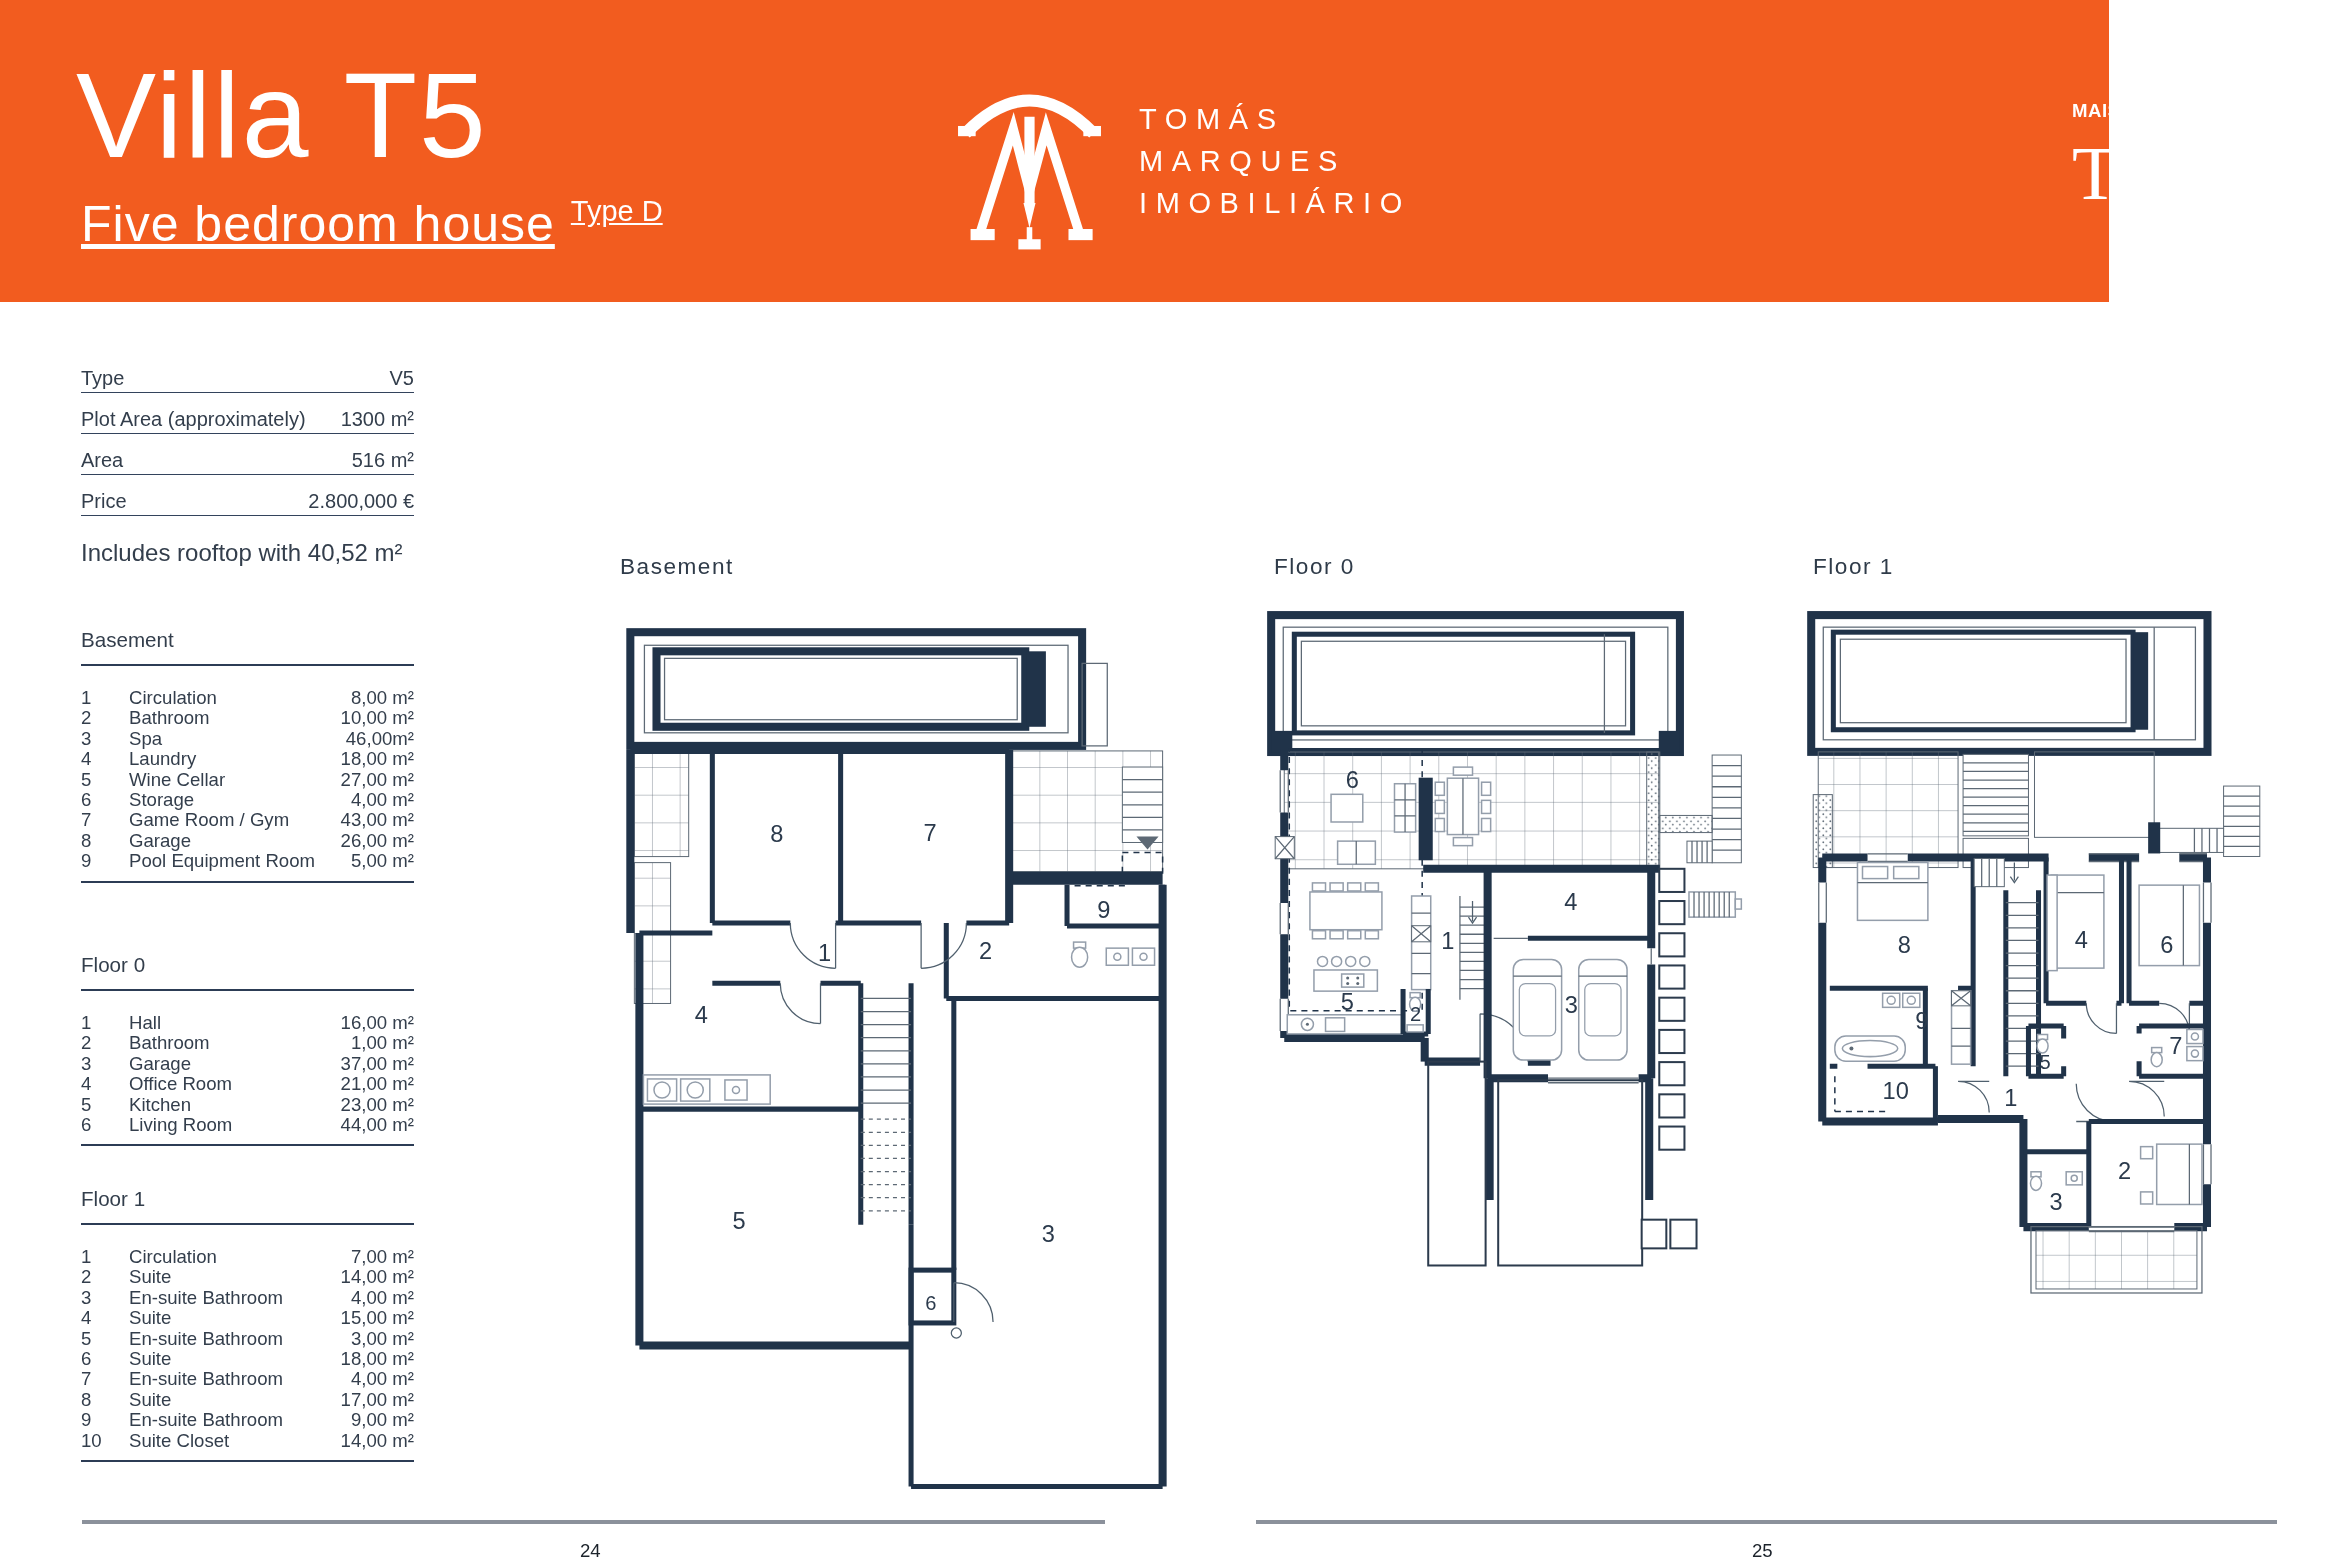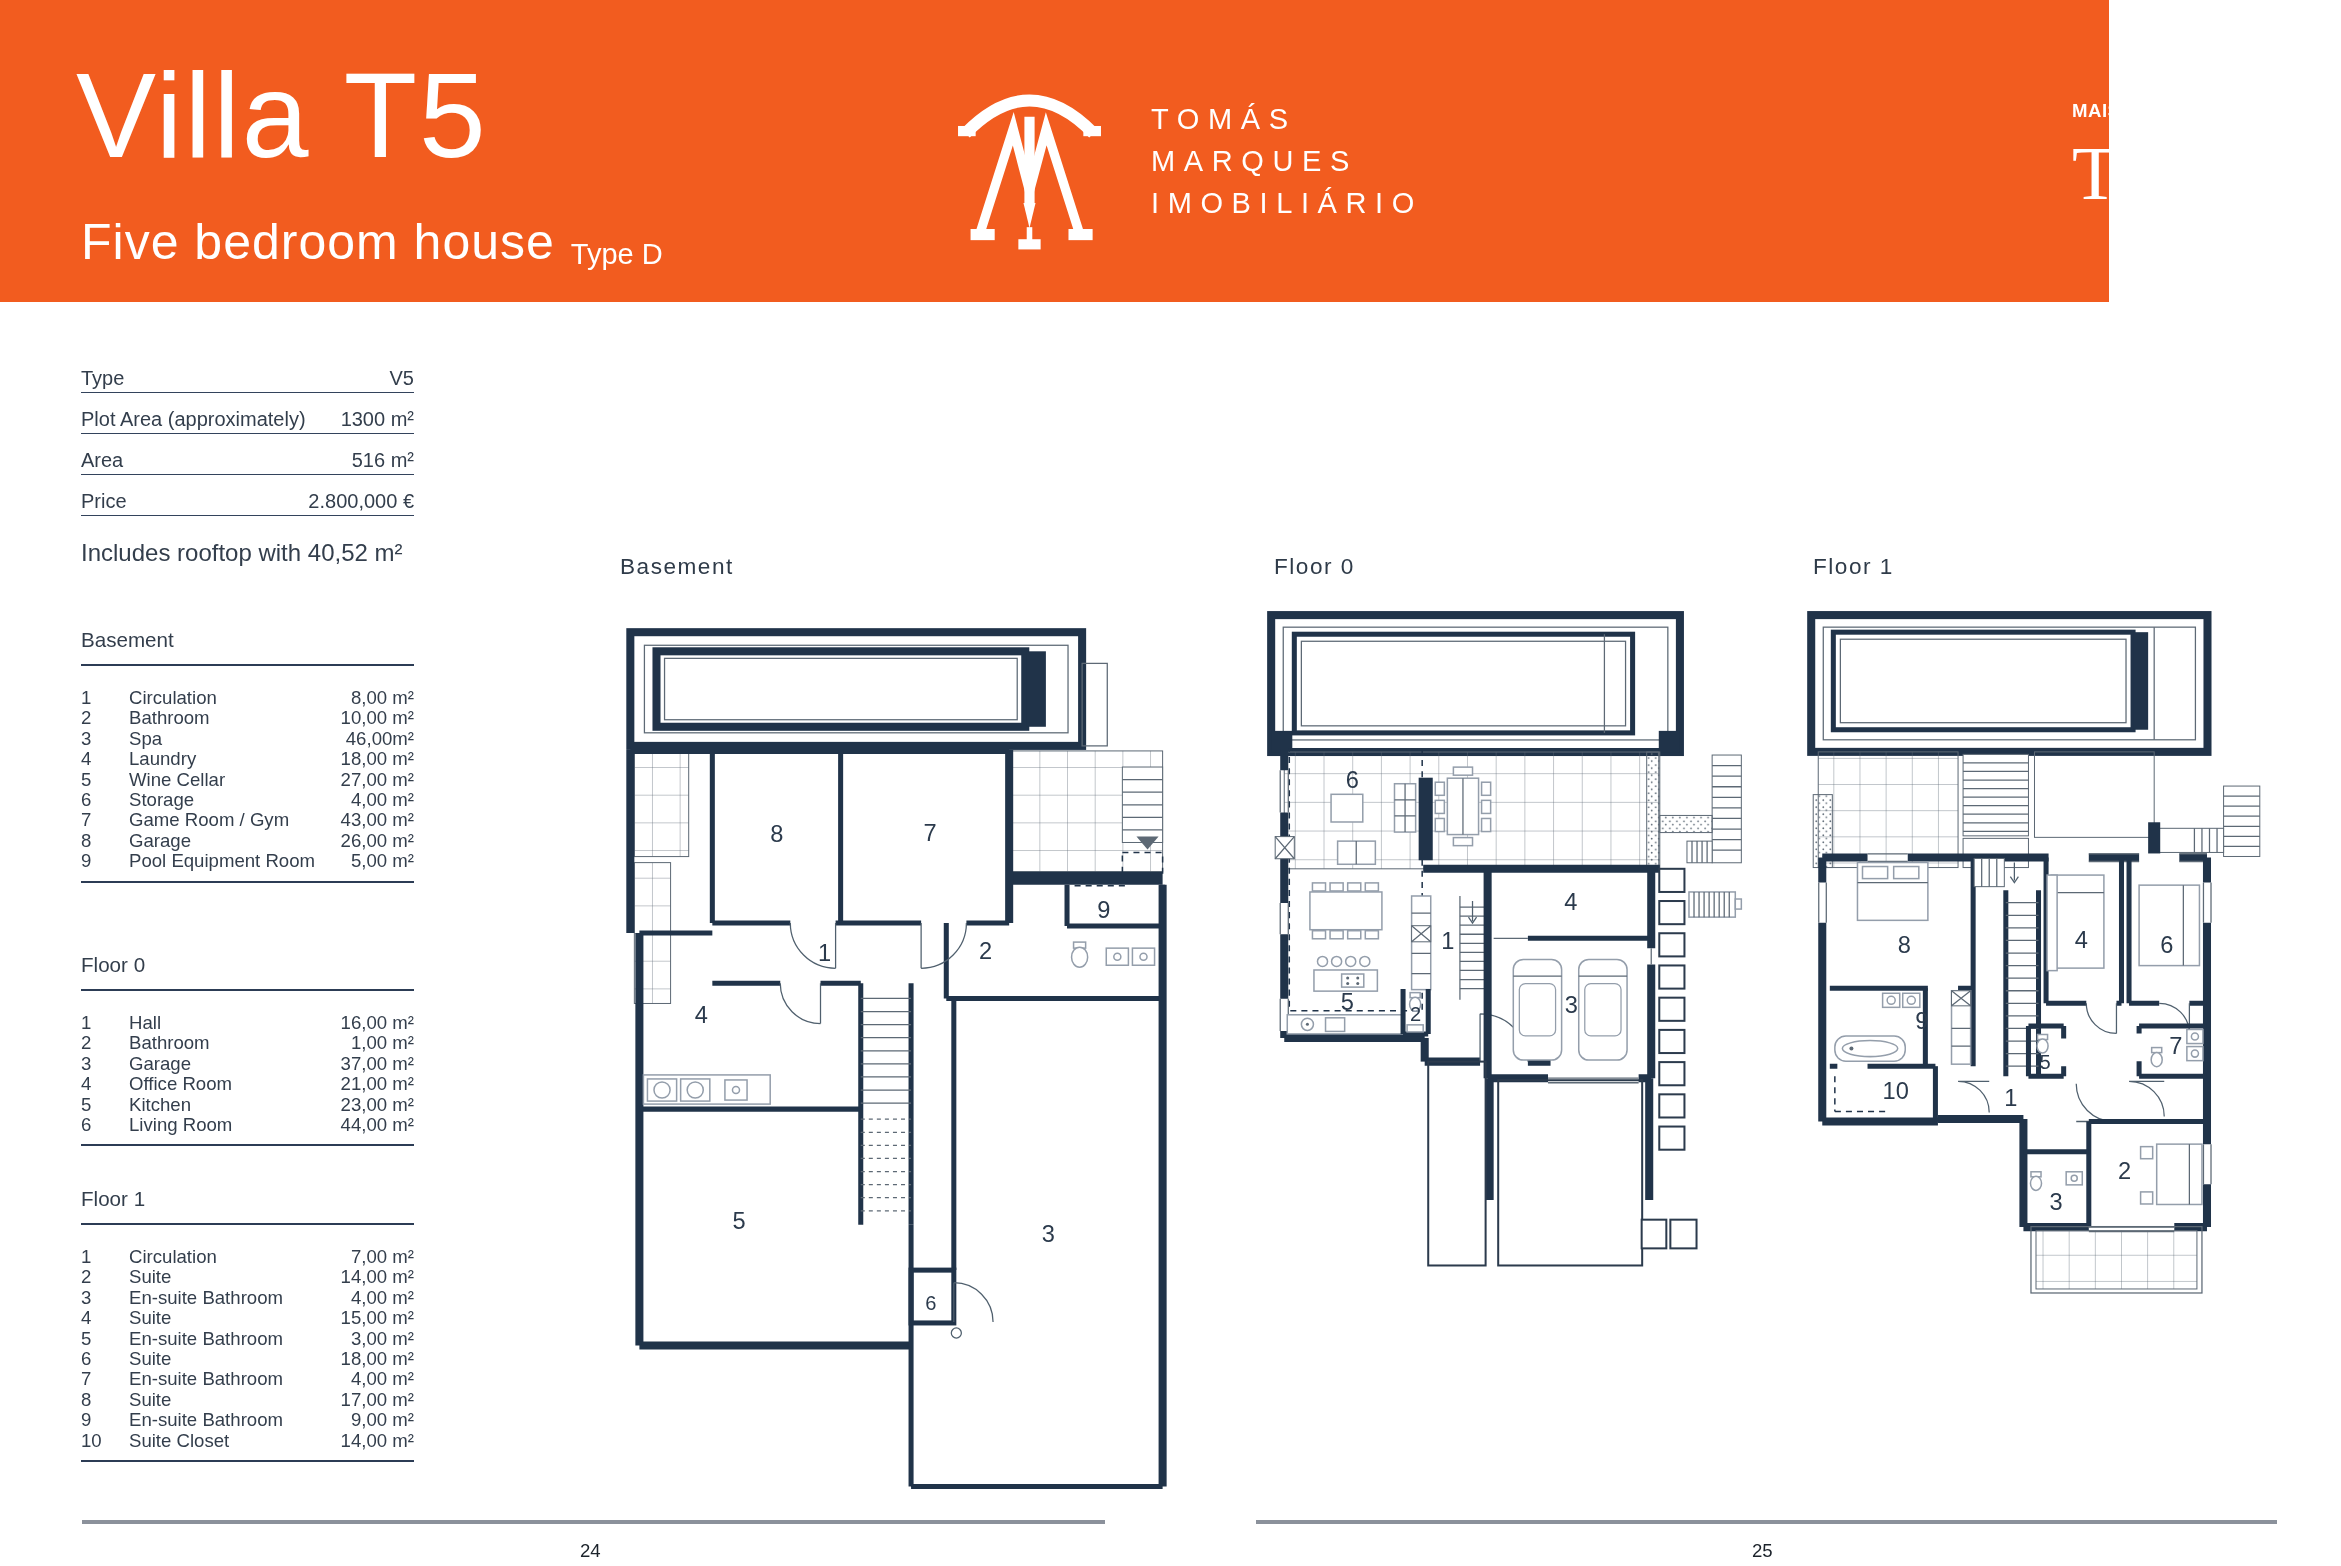--- a/index.html
+++ b/index.html
@@ -3,25 +3,25 @@
 <meta charset="utf-8">
 <style>
   html,body{margin:0;padding:0;}
   body{
     width:2342px;height:1567px;position:relative;background:#ffffff;
     font-family:"Liberation Sans", sans-serif;color:#333e4c;overflow:hidden;
   }
   
   .header{position:absolute;left:0;top:0;width:2109px;height:302px;background:#F25C1F;color:#fff;}
   .h-title{position:absolute;left:76px;top:55px;font-size:120px;font-weight:300;letter-spacing:2px;line-height:1;}
-  .h-subrow{position:absolute;left:81px;top:213px;display:flex;align-items:flex-end;}
+  .h-subrow{position:absolute;left:81px;top:195px;display:flex;align-items:flex-start;text-decoration:underline;}
   .h-subtitle{font-size:50px;font-weight:300;letter-spacing:1px;}
   .h-typed{font-size:29px;font-weight:300;margin-left:16px;}
   .brand{position:absolute;left:954px;top:74px;display:flex;}
-  .brand-lines{margin-left:46px;padding-top:24px;font-size:29px;font-weight:300;letter-spacing:8.6px;line-height:42px;white-space:nowrap;}
+  .brand-lines{margin-left:34px;padding-top:24px;font-size:29px;font-weight:300;letter-spacing:8.6px;line-height:42px;white-space:nowrap;}
   .team{position:absolute;left:2072px;top:100px;color:#fff;width:201px;}
   .team-top{font-size:18.6px;letter-spacing:0.5px;white-space:nowrap;}
   .team-top .b{font-weight:700;}
   .team-top .reg{font-size:9.6px;vertical-align:super;}
   .team-name{font-family:"Liberation Serif", serif;font-size:76px;font-weight:400;line-height:1;margin-top:13px;letter-spacing:0;}
   .team-vert{position:absolute;left:177px;top:26px;font-size:7.5px;letter-spacing:0.5px;writing-mode:vertical-rl;transform:rotate(180deg);white-space:nowrap;}
   
   .info{position:absolute;left:81px;top:352px;width:333px;font-size:20px;}
   .irow{display:flex;justify-content:space-between;align-items:center;height:41px;box-sizing:border-box;padding-top:12px;border-bottom:1.5px solid #33435c;}
   .note{position:absolute;left:81px;top:539px;font-size:24px;}

